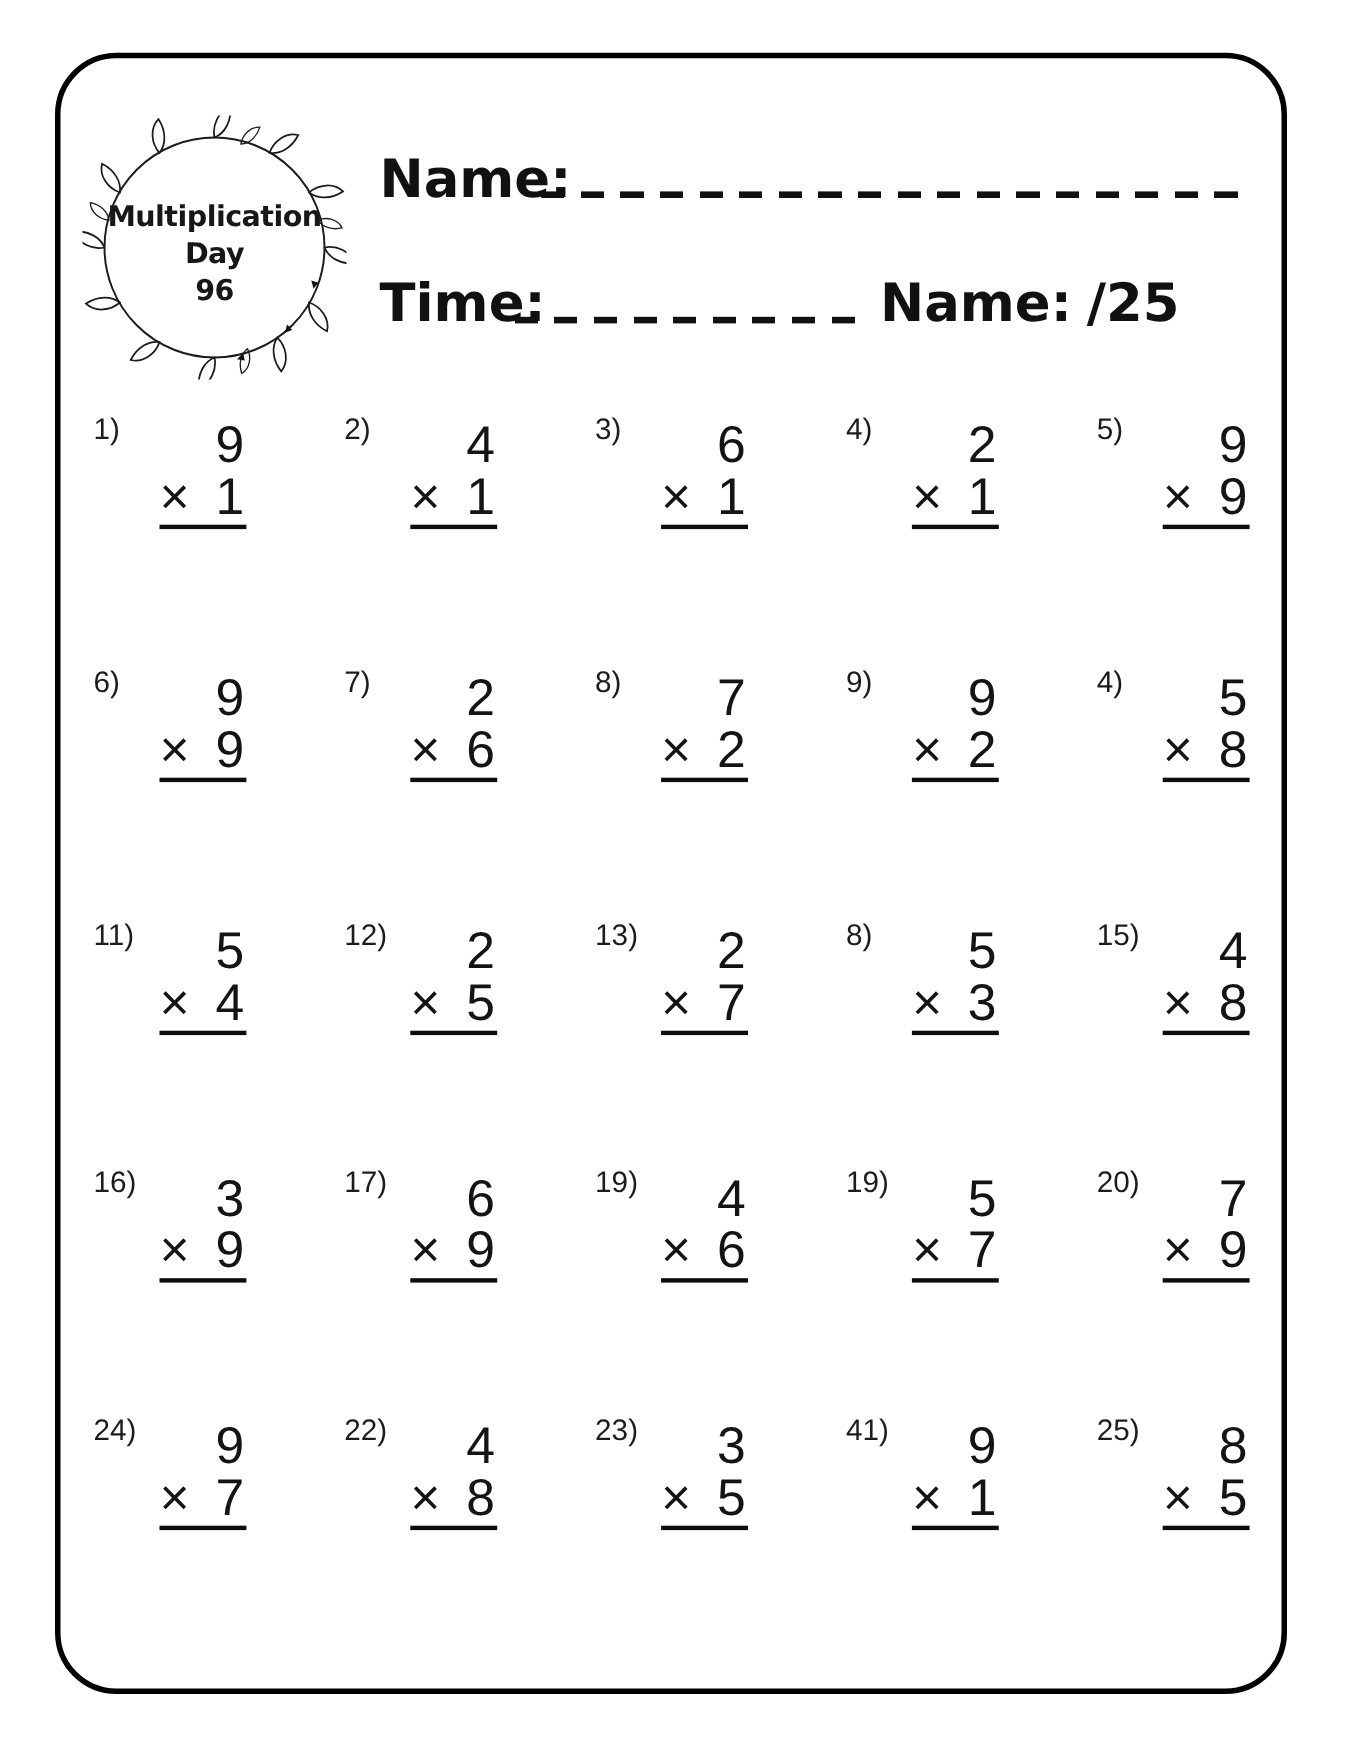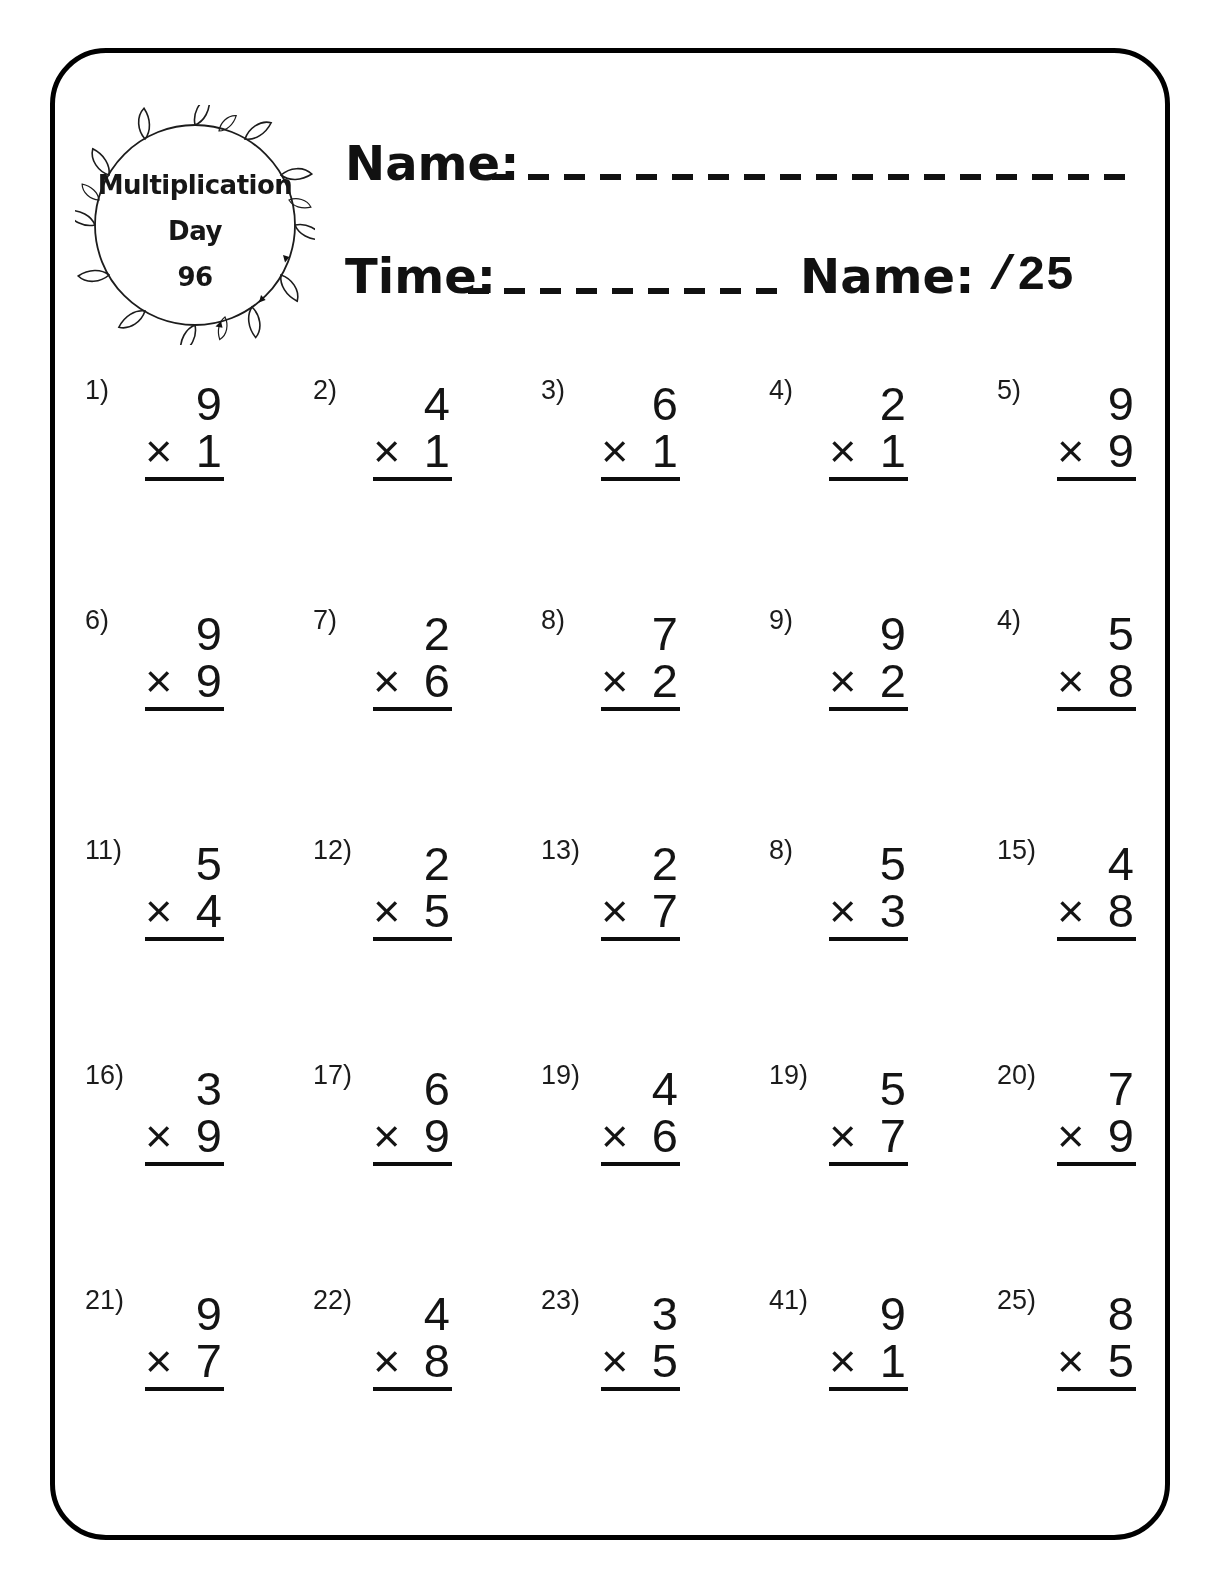--- a/index.html
+++ b/index.html
@@ -46,35 +46,34 @@
     flex-direction: column;
     align-items: center;
     justify-content: center;
     padding-top: 12px;
     text-align: center;
     font-size: 26px;
     line-height: 34px;
     font-weight: 600;
     letter-spacing: -0.5px;
     color: #171717;
-    gap: 12px;
   }
   
   .hdr-label {
     position: absolute;
     font-size: 48px;
     line-height: 54px;
     font-weight: 600;
     color: #111111;
     white-space: nowrap;
   }
   .name-label  { left: 345px; top: 136px; }
   .time-label  { left: 345px; top: 249px; }
   .score-label { left: 800px; top: 249px; }
-  .score-value { left: 988px; top: 249px; font-weight: 600; font-family: Liberation Mono, monospace; }
+  .score-value { left: 988px; top: 249px; font-weight: 600; }
   .dash-line {
     position: absolute;
     height: 6px;
     background: repeating-linear-gradient(to right, #111 0 21px, transparent 21px 36px);
   }
   .name-line { left: 492px; top: 174px; width: 644px; }
   .time-line { left: 468px; top: 288px; width: 312px; }
   
   .problems-grid {
     position: absolute;
@@ -401,21 +400,21 @@
       <div class="top">7</div>
       <div class="bottom">
         <span class="times">×</span>
         <span class="mult">9</span>
       </div>
       <div class="rule"></div>
     </div>
   </div>
 
   <div class="problem">
-    <span class="plabel">21)</span>
+    <span class="plabel">24)</span>
     <div class="stack">
       <div class="top">9</div>
       <div class="bottom">
         <span class="times">×</span>
         <span class="mult">7</span>
       </div>
       <div class="rule"></div>
     </div>
   </div>
 

